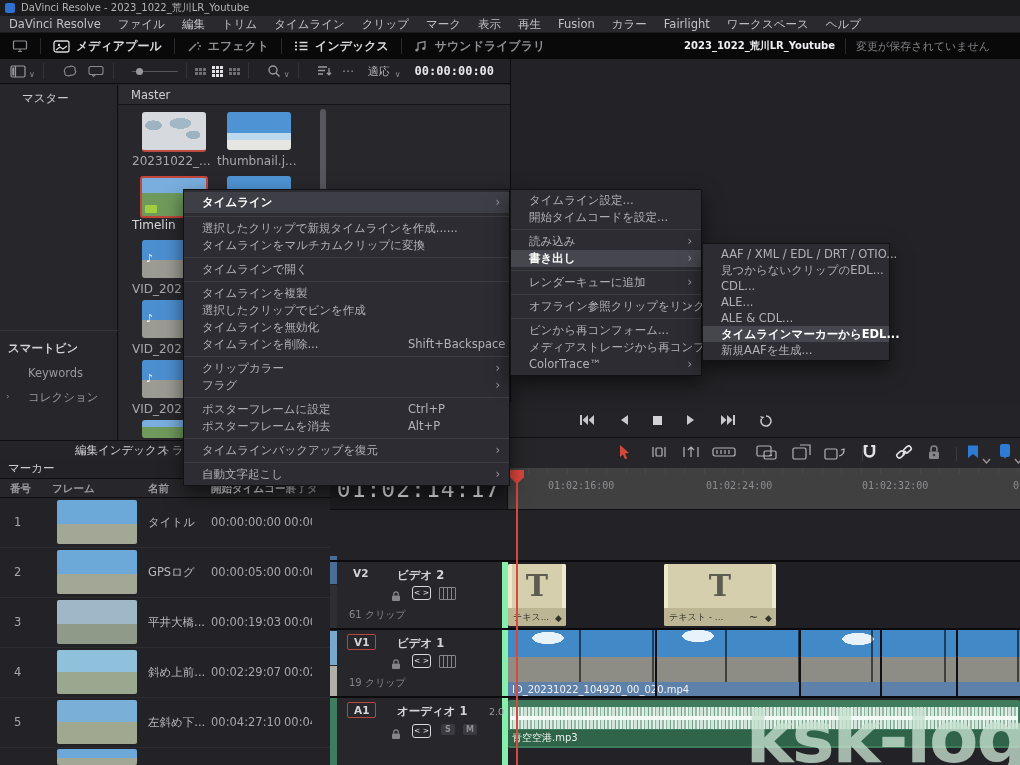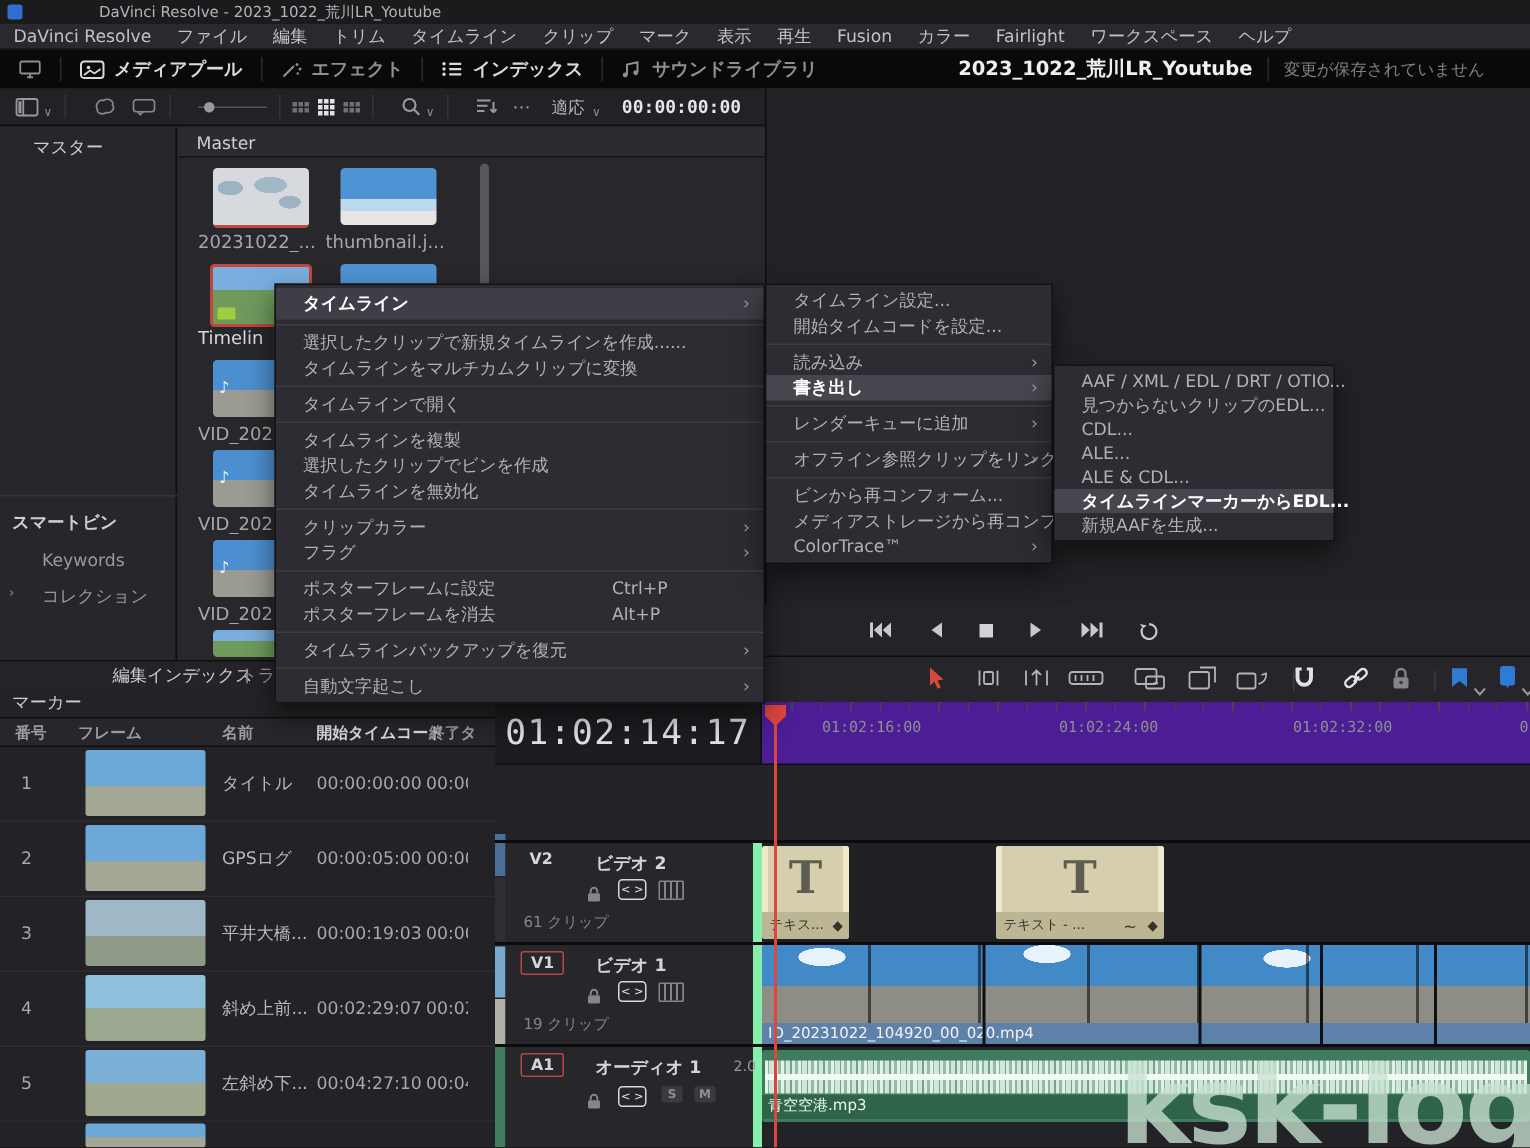--- a/index.html
+++ b/index.html
@@ -2,32 +2,32 @@
 <html><head>
 <meta charset="utf-8">
 <style>
   html,body{margin:0;padding:0;background:#111;}
   #app{position:relative;width:1020px;height:765px;overflow:hidden;background:#242428;
        font-family:"DejaVu Sans","Liberation Sans",sans-serif;color:#c4c4c8;
        -webkit-font-smoothing:antialiased;}
   .abs{position:absolute;}
   
   .titlebar{left:0;top:0;width:1020px;height:16px;background:#1b1b1d;display:flex;align-items:center;
-            font-size:10px;color:#b4b4b8;gap:45px;}
+            font-size:10px;color:#b4b4b8;}
   .appico{width:10px;height:10px;margin:0 6px 0 5px;background:#2e6fd0;border-radius:2px;}
   
   .menubar{left:0;top:16px;width:1020px;height:17px;background:#29292e;display:flex;align-items:center;
            gap:17px;padding-left:9px;font-size:11.5px;color:#c2c2c6;border-bottom:1px solid #1a1a1d;box-sizing:border-box;}
   
   .header{left:0;top:33px;width:1020px;height:26px;background:#09090a;display:flex;align-items:center;}
   .h-item{display:flex;align-items:center;gap:6px;font-size:12px;font-weight:bold;color:#8f8f93;padding:0 12px;}
   .h-item.on{color:#dadade;}
   .h-sep{width:1px;height:16px;background:#2a2a2e;}
   .h-right{position:absolute;right:30px;top:33px;height:26px;display:flex;align-items:center;gap:10px;}
-  .proj{font-size:13px;font-weight:bold;color:#f0f0f4;}
+  .proj{font-size:10px;font-weight:bold;color:#f0f0f4;}
   .save-status{font-size:11px;color:#808084;}
   
   .mptb{left:0;top:59px;width:1020px;height:25px;background:#222226;border-bottom:1px solid #0e0e10;
         display:flex;align-items:center;box-sizing:border-box;}
   .mptb svg{display:block;}
   .tbico{margin-left:10px;display:flex;align-items:center;gap:3px;}
   .vdiv{width:1px;height:16px;background:#333338;margin:0 8px;}
   .chev::after{content:"∨";font-size:8px;color:#8a8a8e;}
   .slider-line{width:46px;height:1px;background:#55555a;position:relative;}
   .slider-dot{position:absolute;left:4px;top:-3px;width:7px;height:7px;border-radius:50%;background:#9a9a9e;}
@@ -87,21 +87,21 @@
   .tl{left:330px;top:402px;width:690px;height:363px;background:#242428;}
   .transport{position:absolute;left:330px;top:404px;width:690px;height:32px;display:flex;align-items:center;
              justify-content:center;gap:22px;}
   .toolsrow{position:absolute;left:330px;top:437px;width:690px;height:30px;background:#26262a;
             border-top:1px solid #101013;border-bottom:1px solid #101013;}
   .ticon{position:absolute;top:6px;}
   .tc-panel{position:absolute;left:330px;top:468px;width:178px;height:42px;background:#1d1d21;
             border-right:1px solid #0f0f11;border-bottom:1px solid #0f0f11;box-sizing:border-box;
             display:flex;align-items:center;justify-content:center;}
   .tc-big{font-size:23px;color:#e2e2e6;font-family:"DejaVu Sans Mono",monospace;letter-spacing:1px;}
-  .ruler{position:absolute;left:508px;top:468px;width:512px;height:42px;background:#4c1d95;border-bottom:1px solid #0f0f11;box-sizing:border-box;}
+  .ruler{position:absolute;left:508px;top:468px;width:512px;height:42px;background:#404040;border-bottom:1px solid #0f0f11;box-sizing:border-box;}
   .ruler-ticks{position:absolute;left:0;top:0;width:512px;height:6px;
      background:repeating-linear-gradient(90deg,#46464c 0 1px,transparent 1px 19.6px);}
   .rlabel{position:absolute;top:12px;font-size:10px;color:#8d8d92;font-family:"DejaVu Sans Mono",monospace;white-space:nowrap;}
   .tracksbg{position:absolute;left:330px;top:510px;width:690px;height:255px;background:#232327;}
   .edgestrip{position:absolute;left:330px;width:7px;}
   .thdr{position:absolute;left:337px;width:171px;background:#27272b;border-right:6px solid #86efac;box-sizing:border-box;}
   .trackline{position:absolute;left:330px;width:690px;height:2px;background:#0b0b0d;}
   .tbadge{position:absolute;font-size:10.5px;font-weight:bold;color:#d5d5d9;padding:1px 6px;border-radius:2px;}
   .tbadge.red{border:1px solid #b5483f;}
   .tname{position:absolute;font-size:11.5px;font-weight:bold;color:#d5d5d9;}
@@ -628,20 +628,21 @@
     <div class="mi mhead has-sub"><span>タイムライン</span></div>
     <div class="msep"></div>
     <div class="mi"><span>選択したクリップで新規タイムラインを作成......</span></div>
     <div class="mi"><span>タイムラインをマルチカムクリップに変換</span></div>
     <div class="msep"></div>
     <div class="mi"><span>タイムラインで開く</span></div>
     <div class="msep"></div>
     <div class="mi"><span>タイムラインを複製</span></div>
     <div class="mi"><span>選択したクリップでビンを作成</span></div>
     <div class="mi"><span>タイムラインを無効化</span></div>
+    <div class="mi"><span>タイムラインを削除...</span><span class="sc">Shift+Backspace</span></div>
     <div class="msep"></div>
     <div class="mi has-sub"><span>クリップカラー</span></div>
     <div class="mi has-sub"><span>フラグ</span></div>
     <div class="msep"></div>
     <div class="mi"><span>ポスターフレームに設定</span><span class="sc">Ctrl+P</span></div>
     <div class="mi"><span>ポスターフレームを消去</span><span class="sc">Alt+P</span></div>
     <div class="msep"></div>
     <div class="mi has-sub"><span>タイムラインバックアップを復元</span></div>
     <div class="msep"></div>
     <div class="mi has-sub"><span>自動文字起こし</span></div>

